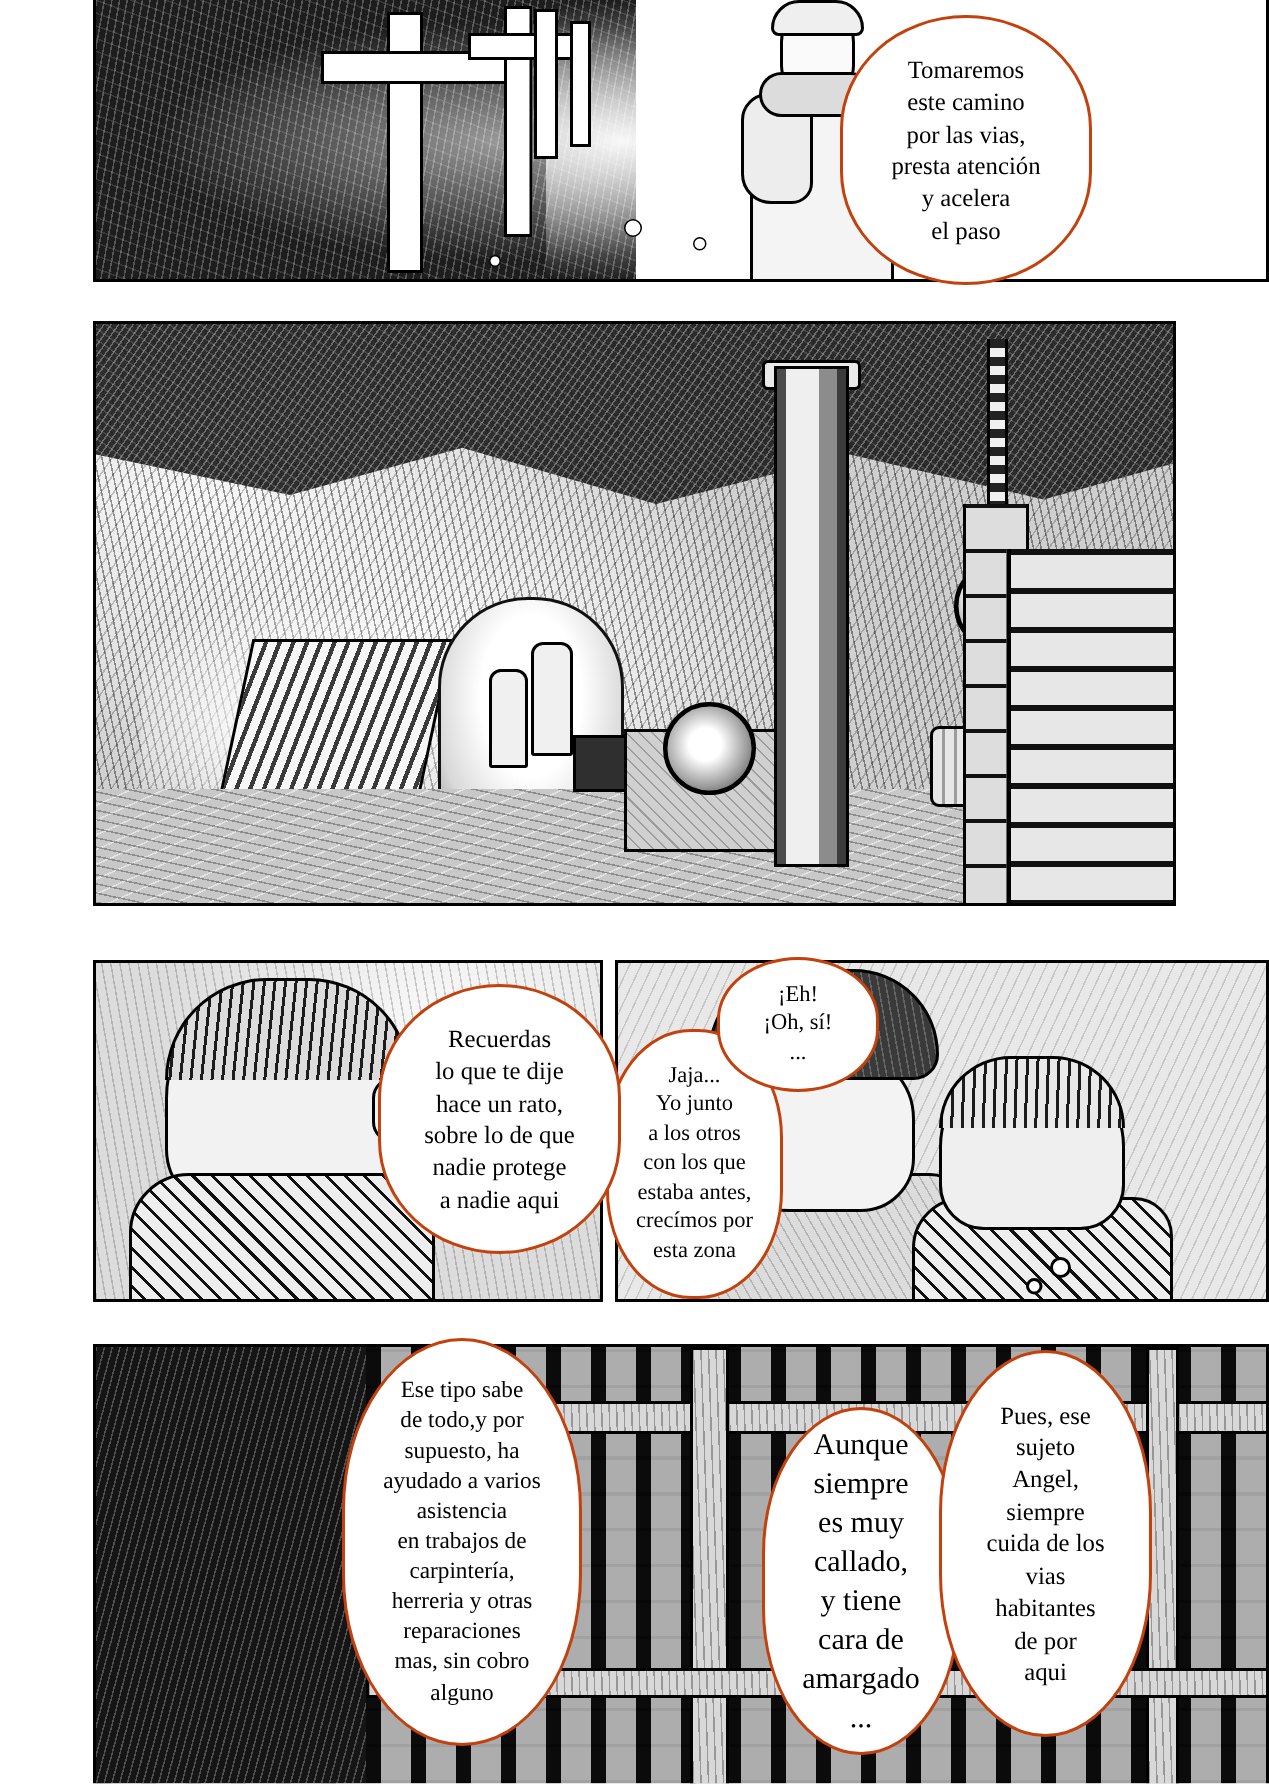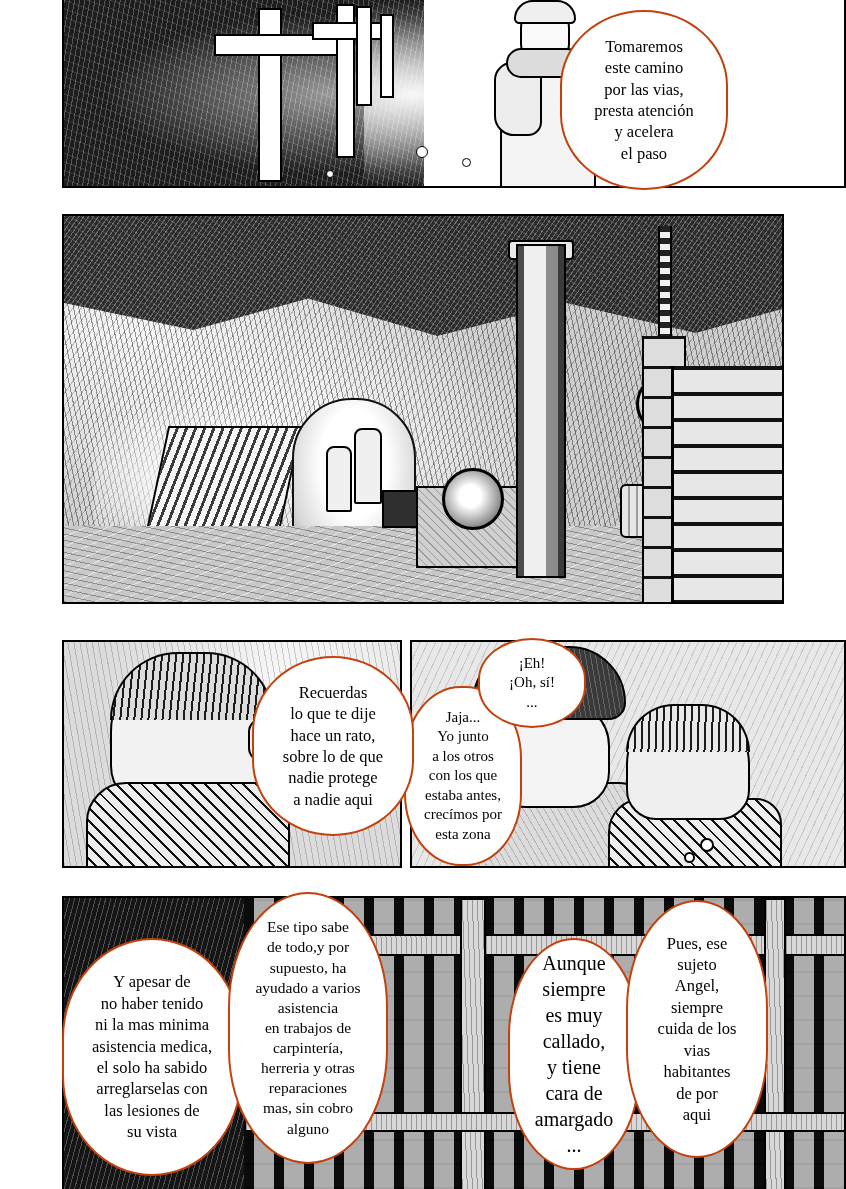--- a/index.html
+++ b/index.html
@@ -440,30 +440,20 @@
 
   <div class="balloon" id="b4">
     <span class="txt">¡Eh!
 ¡Oh, sí!
 ...</span>
   </div>
 
   <span class="dot" style="left:700px; top:838px; width:10px; height:10px;"></span>
   <span class="dot" style="left:684px; top:852px; width:7px; height:7px;"></span>
 
-  <div class="balloon" id="b6">
-    <span class="txt">Y apesar de
-no haber tenido
-ni la mas minima
-asistencia medica,
-el solo ha sabido
-arreglarselas con
-las lesiones de
-su vista</span>
-  </div>
 
   <div class="balloon" id="b7">
     <span class="txt">Ese tipo sabe
 de todo,y por
 supuesto, ha
 ayudado a varios
 asistencia
 en trabajos de
 carpintería,
 herreria y otras

